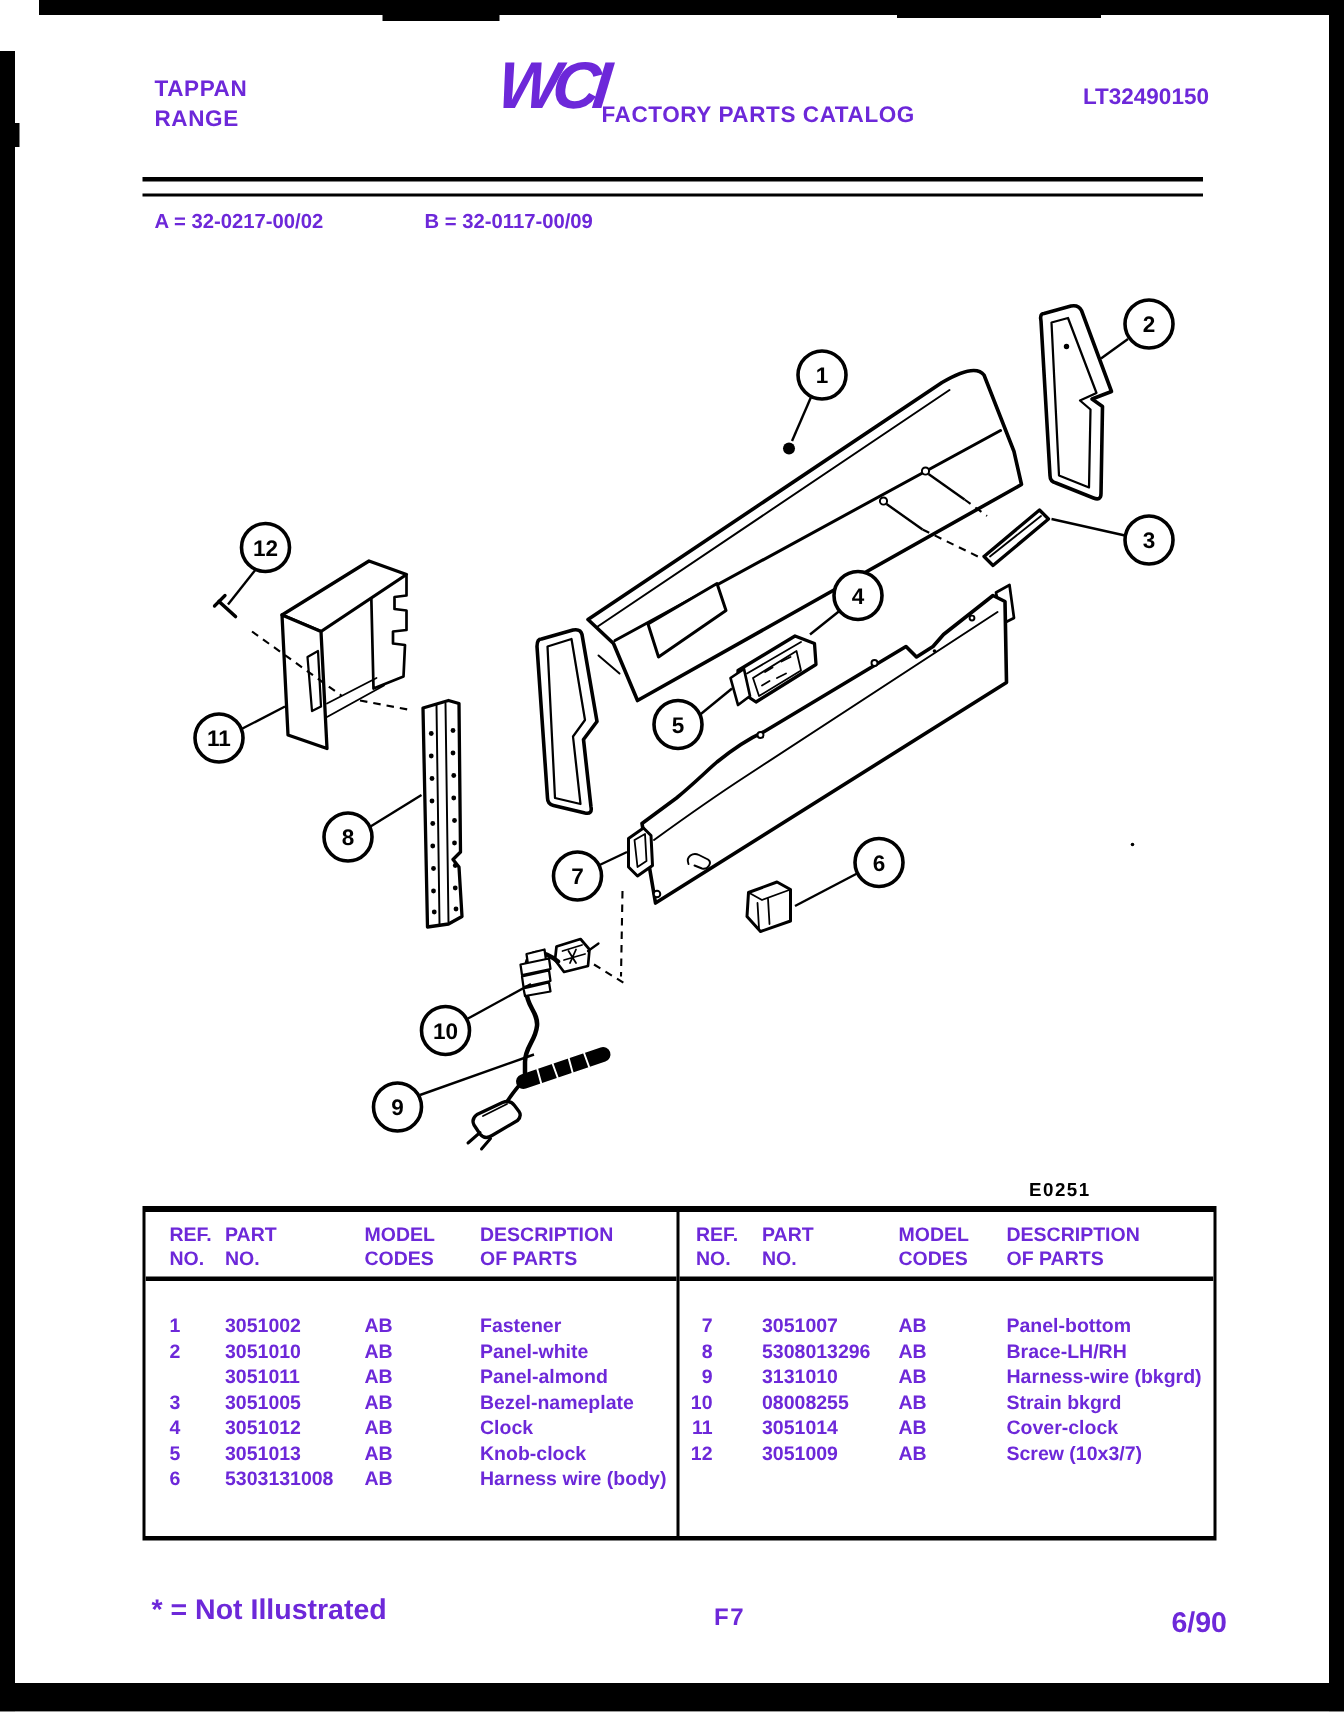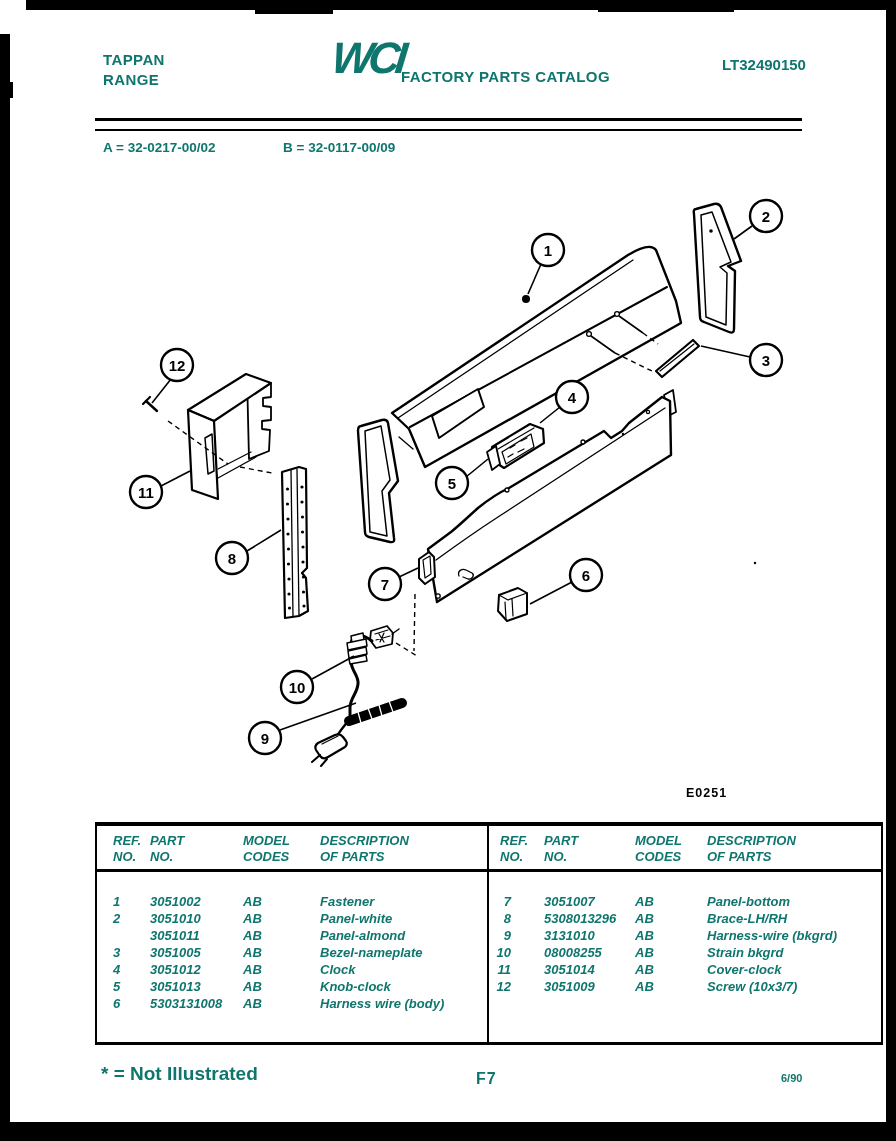--- a/index.html
+++ b/index.html
@@ -1,53 +1,53 @@
 <!DOCTYPE html>
 <html><head>
 <meta charset="utf-8">
 <style>
   html,body { margin:0; padding:0; background:#777; }
   .page {
     position:relative; width:896px; height:1141px; margin:0 auto;
-    background:#ffffff; color:#0f766e; overflow:hidden;
+    background:#ffffff; color:#6d28d9; overflow:hidden;
     font-family:"Liberation Sans", sans-serif; font-weight:700;
   }
   .abs { position:absolute; }
   
   .fbar { position:absolute; background:#000; z-index:30; }
   
   .brand { left:103px; top:50px; font-size:15px; line-height:20px; letter-spacing:.4px; }
   .logo { left:332px; top:33px; font-size:44px; font-style:italic; font-weight:900;
           letter-spacing:-5px; transform:skewX(-6deg); }
   .cat-title { left:401px; top:48px; font-size:15px; letter-spacing:.4px;margin-top:20px; }
   .pubno { left:722px; top:56px; font-size:15px; }
   .rule-double { left:95px; top:118px; width:707px; height:8px;
                  border-top:3px solid #000; border-bottom:2px solid #000; }
   .model-a { left:103px; top:140px; font-size:13.5px; }
   .model-b { left:283px; top:140px; font-size:13.5px; }
   
-  .parts-table { left:95px; top:822px; width:788px; height:223px; box-sizing:border-box;
+  .parts-table { left:95px; top:804px; width:716px; height:223px; box-sizing:border-box;
     border-top:4px solid #000; border-bottom:3px solid #000;
     border-left:2px solid #000; border-right:2px solid #000;
-    display:flex; overflow:hidden;font-style:italic; }
+    display:flex; overflow:hidden; }
   .half { width:50%; box-sizing:border-box; }
   .half.lt { border-right:2px solid #000; }
   .thead { display:grid; padding-top:7px; font-size:13px; line-height:16px; }
   .g-l { grid-template-columns:53px 93px 77px 1fr; }
   .g-r { grid-template-columns:55px 91px 72px 1fr; }
   .hc1l { padding-left:16px; } .hc1r { padding-left:11px; }
   .hrule { border-bottom:3px solid #000; margin-top:4px; }
   .rows { margin-top:21px; }
   .row { display:grid; height:17px; font-size:13px; line-height:17px; white-space:nowrap; }
   .refl { padding-left:16px; }
   .refr { text-align:right; padding-right:33px; }
   
   .note { left:101px; top:1063px; font-size:19px; }
   .pageno { left:455px; top:1070px; font-size:16px; font-weight:800; letter-spacing:1px;margin-left:21px; }
-  .dateno { left:781px; top:1072px; font-size:11px; }
+  .dateno { left:781px; top:1072px; font-size:19px; }
   
   svg text { font-family:"Liberation Sans", sans-serif; }
   .s { stroke:#000; fill:none; stroke-linejoin:round; stroke-linecap:round; }
   .fw { fill:#fff; }
   .w1 { stroke-width:1.2; } .w13 { stroke-width:1.3; } .w15 { stroke-width:1.5; }
   .w18 { stroke-width:1.8; } .w2 { stroke-width:2; } .w22 { stroke-width:2.2; } .w24 { stroke-width:2.4; }
   .dash { stroke:#000; fill:none; stroke-width:1.4; stroke-dasharray:5 4; }
   .lead { stroke:#000; stroke-width:1.6; }
   .co circle { fill:#fff; stroke:#000; stroke-width:2.4; }
   .co text { font-size:15px; font-weight:bold; text-anchor:middle; }

